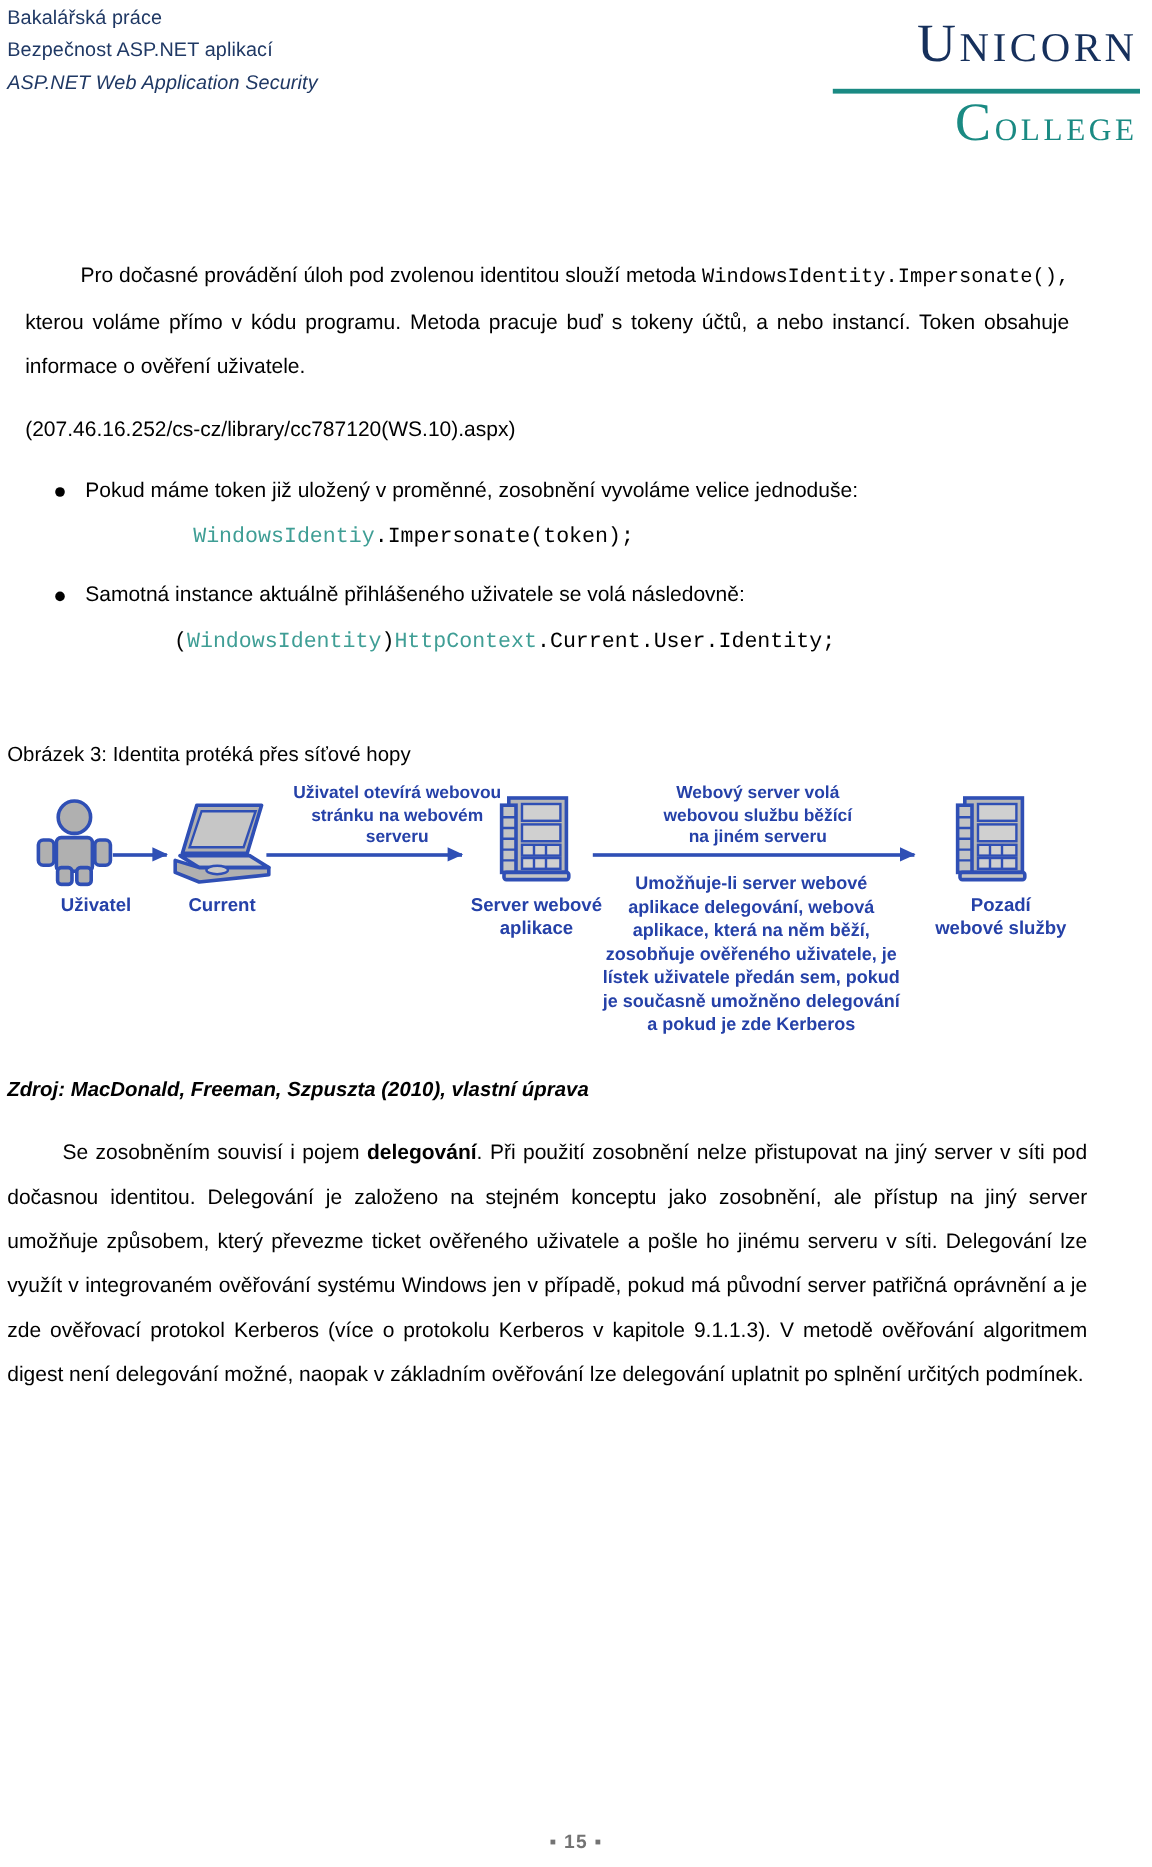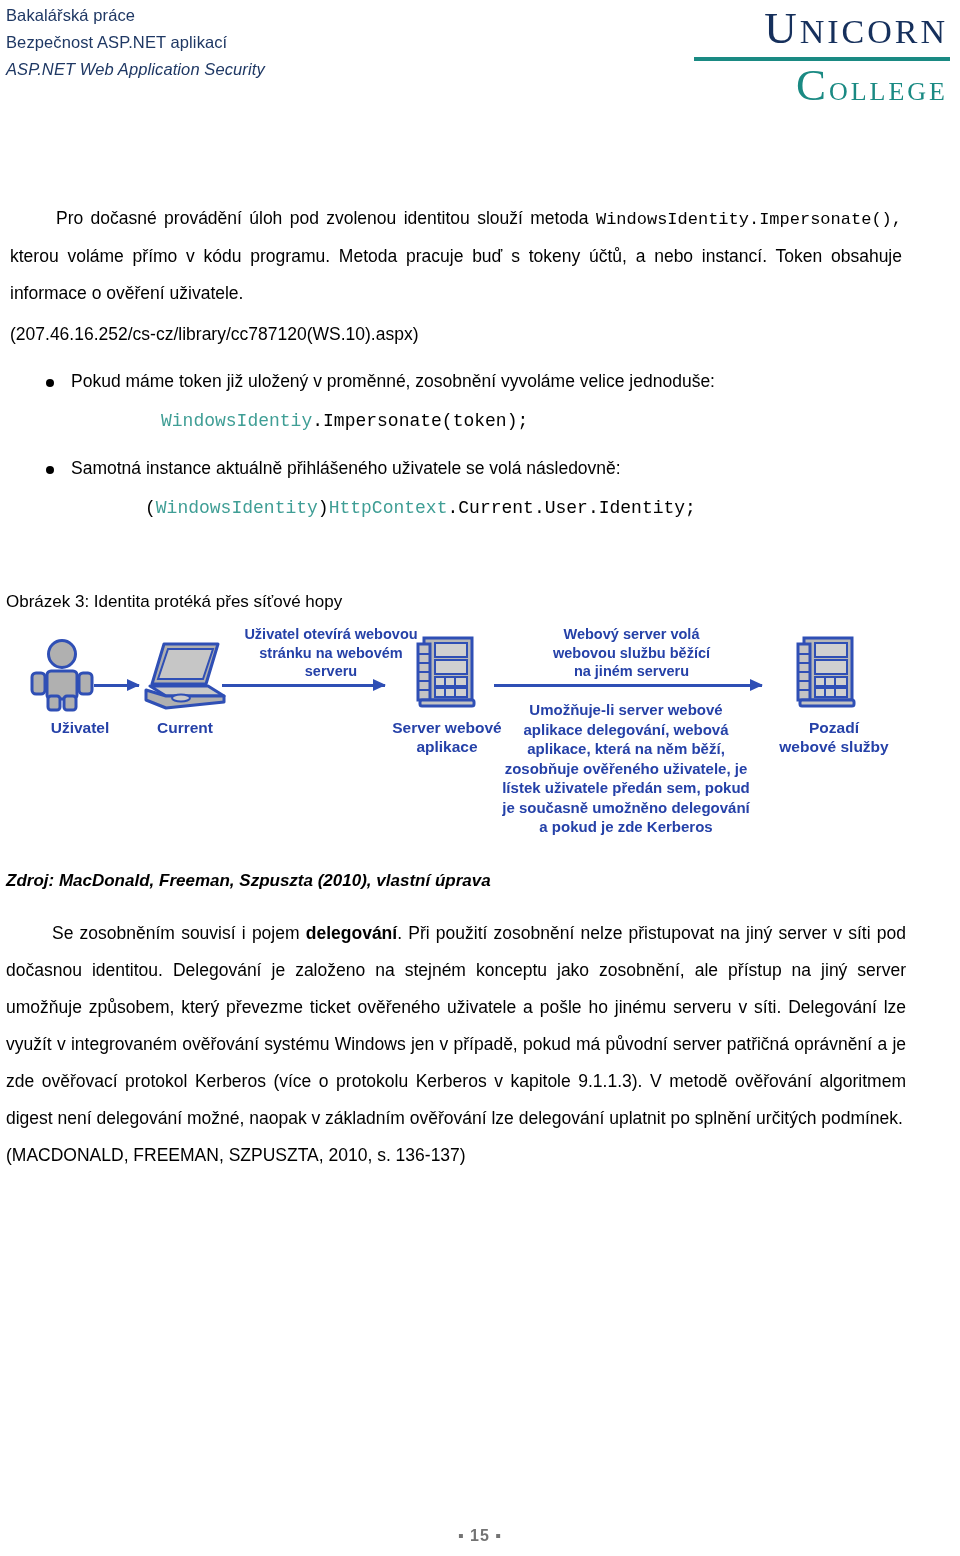--- a/index.html
+++ b/index.html
@@ -40,21 +40,21 @@
   #logo {
     position: absolute;
     right: 6px;
     top: 4px;
     width: 272px;
     text-align: right;
   }
   #logo-unicorn {
     font-family: "Liberation Serif", serif;
     font-size: 45px;
-    line-height: 48px;
+    line-height: 64px;
     color: #16305c;
     letter-spacing: 3.0px;
     text-align: right;
     white-space: nowrap;
     padding-right: 2px;
   }
   #logo-unicorn .small { font-size: 34px; }
   #logo-rule {
     height: 4px;
     background: #1a8a83;
@@ -73,21 +73,21 @@
   #logo-college .small { font-size: 26px; }
 
   
   #content {
     position: absolute;
     left: 6px;
     top: 196px;
     width: 900px;
   }
   p.body {
-    margin: 4px;
+    margin: 15px;
     font-size: 17.5px;
     line-height: 37px;
     text-align: justify;
   }
   p.body.first { text-indent: 46px; }
   .mono {
     font-family: "Liberation Mono", monospace;
     font-size: 17px;
   }
 
@@ -345,20 +345,19 @@
 webové služby</div>
 
     </div>
 
     <p class="fig-source">Zdroj: MacDonald, Freeman, Szpuszta (2010), vlastní úprava</p>
 
   </div>
 
   <div id="tail">
     <p class="tail-p indent"><span>Se zosobněním souvisí i pojem </span><span class="b">delegování</span><span>. Při použití zosobnění nelze přistupovat na jiný server v síti pod dočasnou identitou. Delegování je založeno na stejném konceptu jako zosobnění, ale přístup na jiný server umožňuje způsobem, který převezme ticket ověřeného uživatele a pošle ho jinému serveru v síti. Delegování lze využít v integrovaném ověřování systému Windows jen v případě, pokud má původní server patřičná oprávnění a je zde ověřovací protokol Kerberos (více o protokolu Kerberos v kapitole 9.1.1.3). V metodě ověřování algoritmem digest není delegování možné, naopak v základním ověřování lze delegování uplatnit po splnění určitých podmínek.</span></p>
-    <p class="tail-p nojust">(MACDONALD, FREEMAN, SZPUSZTA, 2010, s. 136-137)</p>
   </div>
 
 </div>
 
 <div id="page-footer">
   <span>▪ 15 ▪</span>
 </div>
 
 </body></html>

